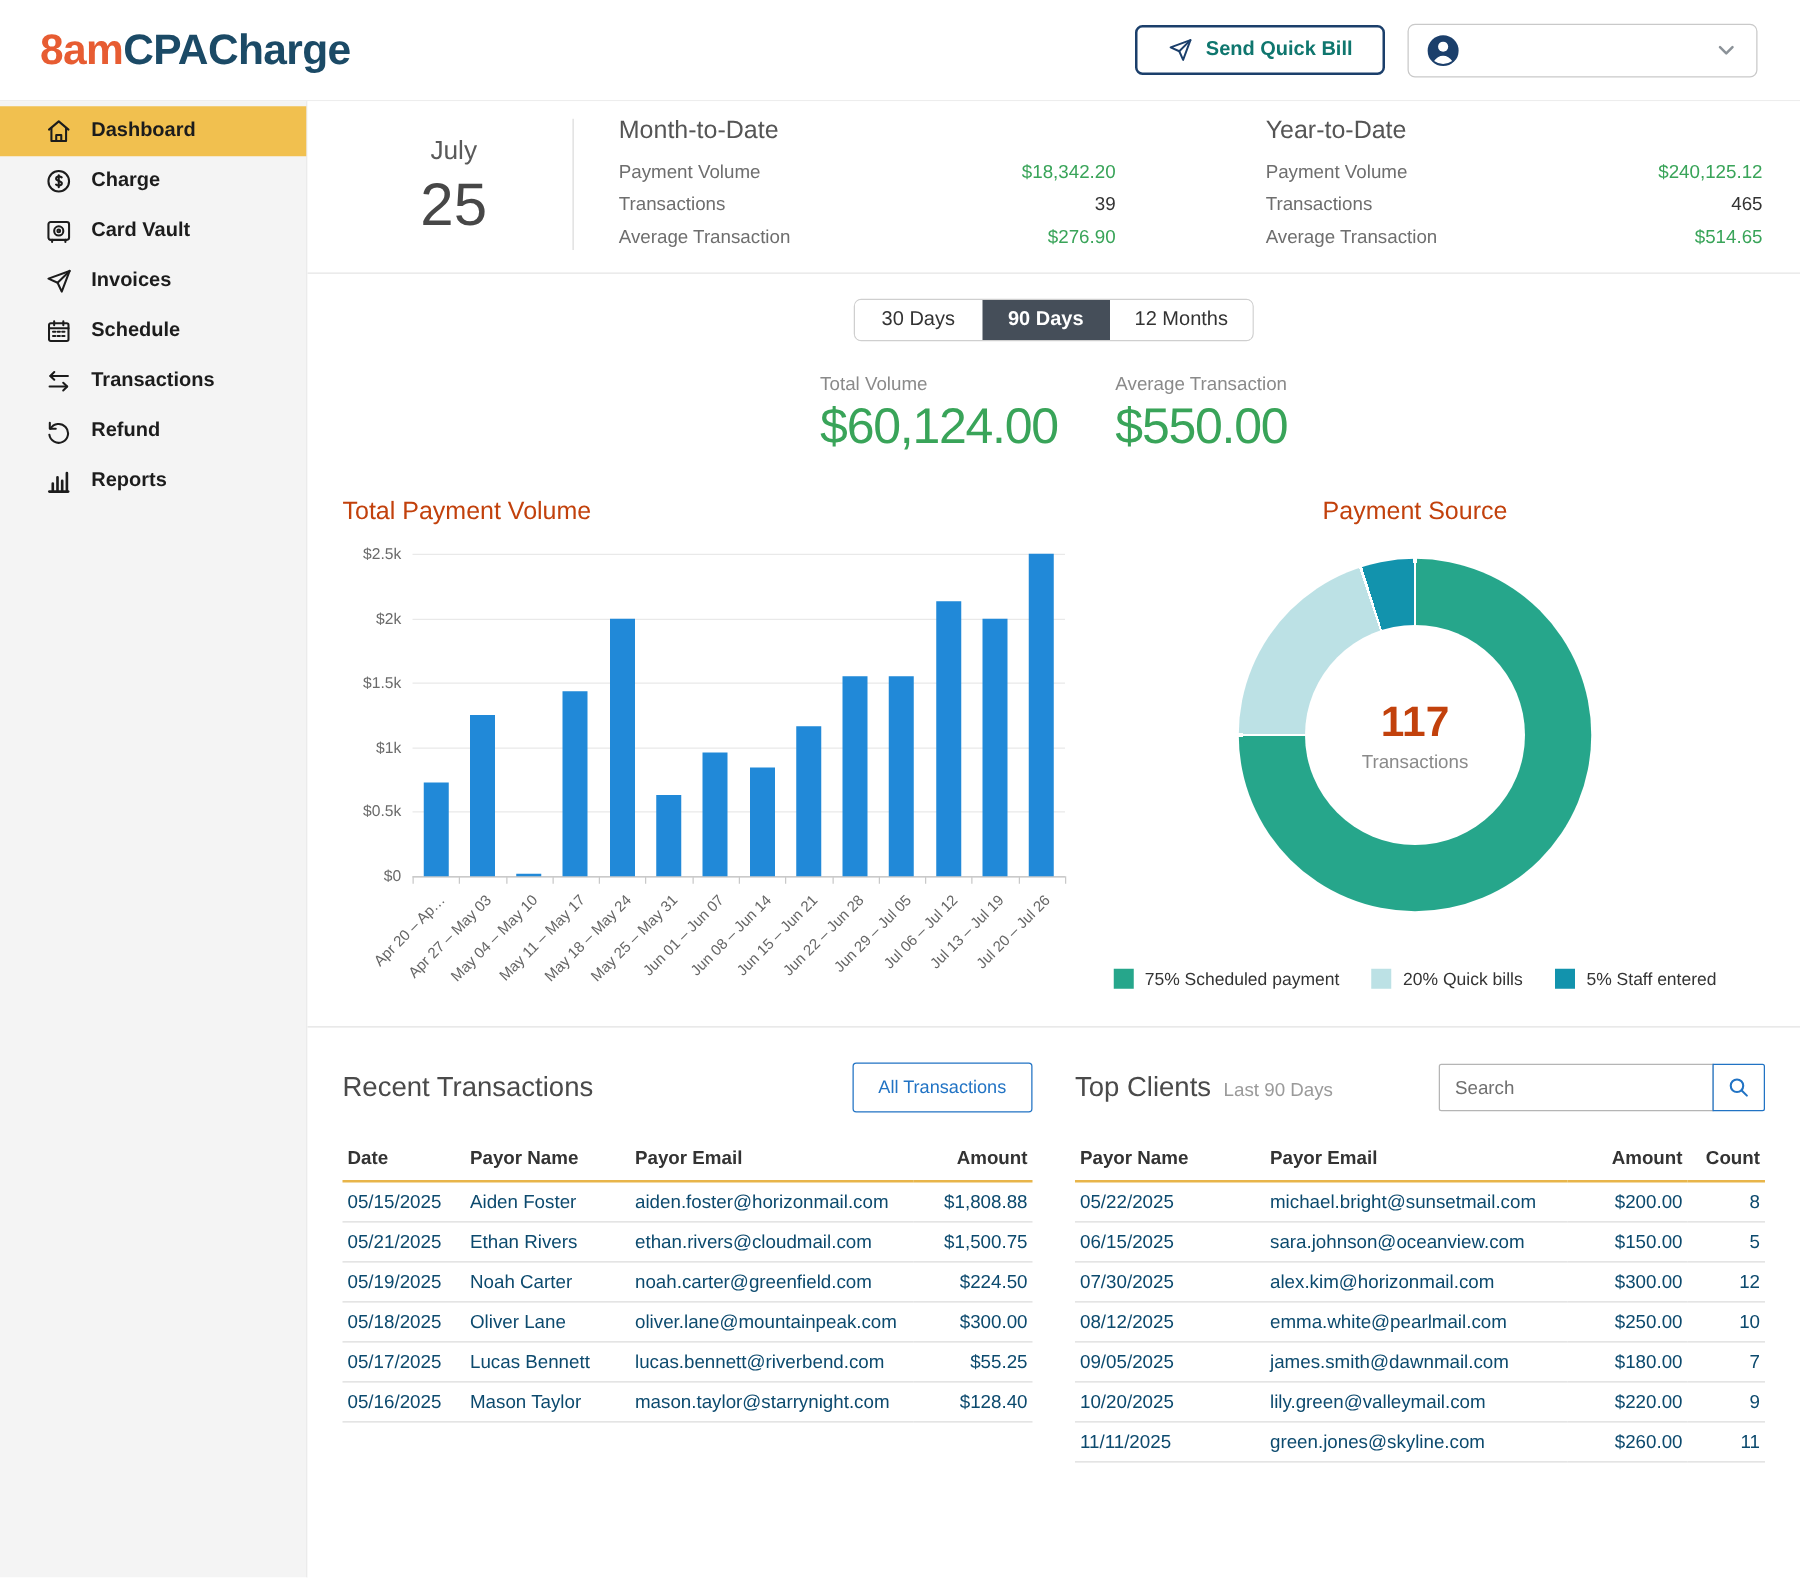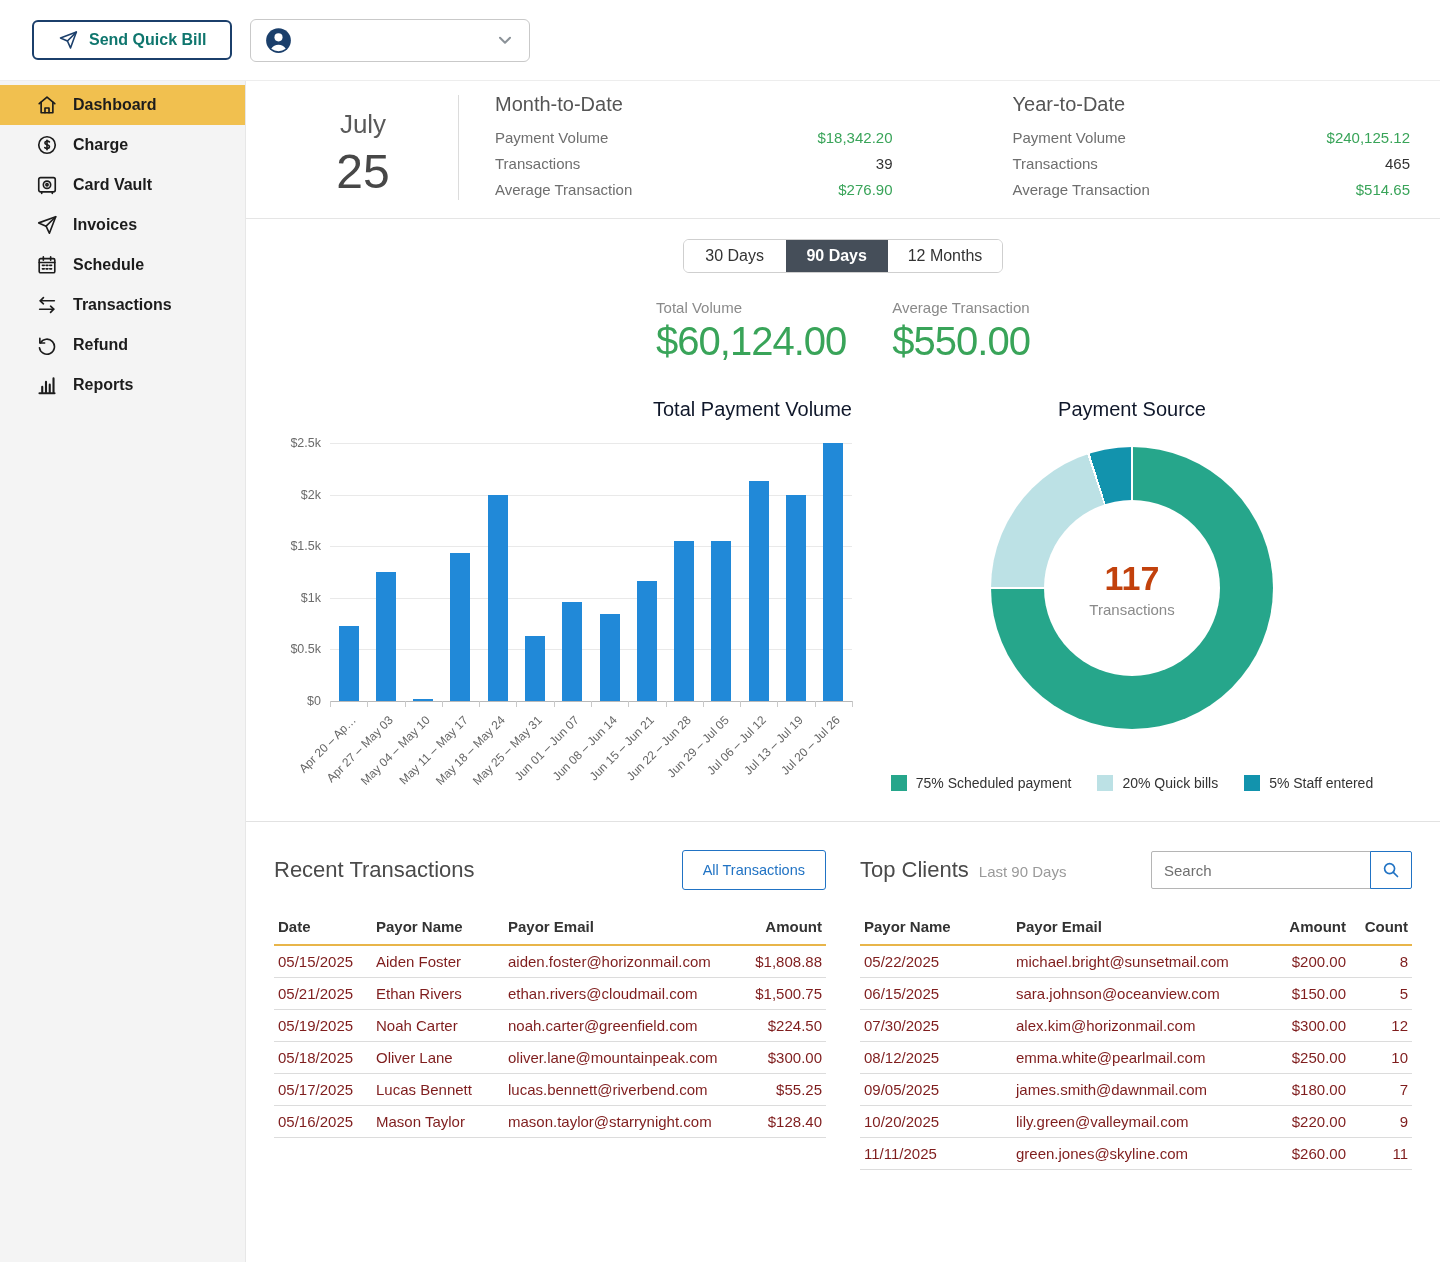--- a/index.html
+++ b/index.html
@@ -31,41 +31,41 @@
     font-size:16px; font-weight:700; color:#1c1c1c; cursor:pointer; }
   .side-item.active { background:#f1c04f; }
   .nav-icon { width:22px; height:22px; display:flex; }
   .nav-icon svg { width:22px; height:22px; fill:none; stroke:#1c1c1c; stroke-width:1.8;
     stroke-linecap:round; stroke-linejoin:round; }
   .main { flex:1; background:#fff; }
   
   .stats-row { display:flex; align-items:stretch; border-bottom:1px solid #e5e5e5;
     padding:10px 30px 14px 22px; height:138px; }
   .date-block { width:190px; text-align:center; padding-top:18px; }
-  .date-month { font-size:26px; color:#5a5a5a; font-weight:400; }
+  .date-month { font-size:21px; color:#5a5a5a; font-weight:400; }
   .date-day { font-size:48px; color:#474747; font-weight:400; margin-top:4px; }
   .divider-v { width:1px; background:#dcdcdc; margin:4px 0; }
   .stat-group { flex:1; padding:2px 0 0 36px; }
   .stat-group.mtd { margin-right:84px; }
   .stat-title { text-align:left; font-size:20px; color:#555; font-weight:400; margin-bottom:8px; }
   .stat-row { display:flex; justify-content:space-between; align-items:baseline; padding:4.5px 0; }
   .stat-label { font-size:15px; color:#6e6e6e; }
   .stat-value { font-size:15px; color:#333; }
   .stat-value.green { color:#39a459; }
   
   .tabs { display:flex; width:fit-content; margin:20px auto 0; border:1px solid #cfcfcf;
     border-radius:6px; overflow:hidden; height:34px; background:#fff; }
   .tab { display:flex; align-items:center; justify-content:center; min-width:102px; padding:0 20px;
     font-size:16px; color:#333; background:#fff; cursor:pointer; }
   .tab.active { background:#454e59; color:#fff; font-weight:700; }
   .totals { display:flex; justify-content:center; gap:46px; margin-top:26px; }
   .total-label { font-size:15px; color:#8a8a8a; margin-bottom:3px; }
   .total-value { font-size:40px; color:#39a459; font-weight:400; letter-spacing:-1px; }
   .charts { display:flex; margin-top:34px; padding:0 28px; }
-  .chart-title { text-align:right; font-size:20px; color:#0f172a; font-weight:400; }
+  .chart-title { text-align:left; font-size:20px; color:#c2410c; font-weight:400; }
   
   .bar-block { width:578px; }
   .bar-plot { position:relative; height:258px; margin-left:56px; margin-top:22px; }
   .gridline { position:absolute; left:0; right:0; height:1px; background:#e9e9e9; }
   .gridline.zero { background:#b9b9b9; }
   .y-tick-label { position:absolute; right:calc(100% + 9px); top:-7px; font-size:12.5px; color:#6b6b6b;
     white-space:nowrap; }
   .bars { position:absolute; inset:0; display:flex; align-items:flex-end; }
   .bar-slot { flex:1; display:flex; justify-content:center; align-items:flex-end; height:100%; }
   .bar { width:20px; background:#2189d8; }
@@ -96,29 +96,33 @@
   .search-wrap { display:flex; align-items:stretch; }
   .search-input { width:220px; height:38px; border:1px solid #b5b5b5; border-radius:2px 0 0 2px;
     padding:0 12px; font-size:15px; color:#444; font-family:inherit; outline:none; }
   .search-input::placeholder { color:#6f6f6f; }
   .search-btn { width:42px; height:38px; border:1px solid #2173c4; background:#fff; margin-left:-1px;
     display:flex; align-items:center; justify-content:center; cursor:pointer; border-radius:0 2px 2px 0; }
   .search-btn svg { width:20px; height:20px; }
   table.data { width:100%; border-collapse:collapse; font-size:15px; }
   table.data th { text-align:left; font-weight:700; color:#333; padding:8px 4px 9px;
     border-bottom:2px solid #e8b54a; }
-  table.data td { padding:7px 4px; color:#7f1d1d; border-bottom:1px solid #dcdcdc; }
+  table.data td { padding:7px 4px; color:#0c4a6e; border-bottom:1px solid #dcdcdc; }
   table.data th.r, table.data td.r { text-align:right; }
   .recent col.c0 { width:98px; } .recent col.c1 { width:132px; } .recent col.c3 { width:95px; }
   .clients col.c0 { width:152px; } .clients col.c2 { width:96px; } .clients col.c3 { width:62px; }
 </style>
 </head>
 <body>
 
 <header class="topbar">
+  <div class="logo">
+    <span class="p1">8am</span>
+    <span class="p2">CPACharge</span>
+  </div>
   <div class="topbar-actions">
     <button class="sqb-btn">
       <span style="display:flex;">
         <svg viewBox="0 0 24 24">
             <path d="M22 2.5 11.3 13.2"></path>
             <path d="M22 2.5 15 21.5l-3.7-8.3L3 9.5z"></path>
           </svg>
       </span>
       <span>Send Quick Bill</span>
     </button>

